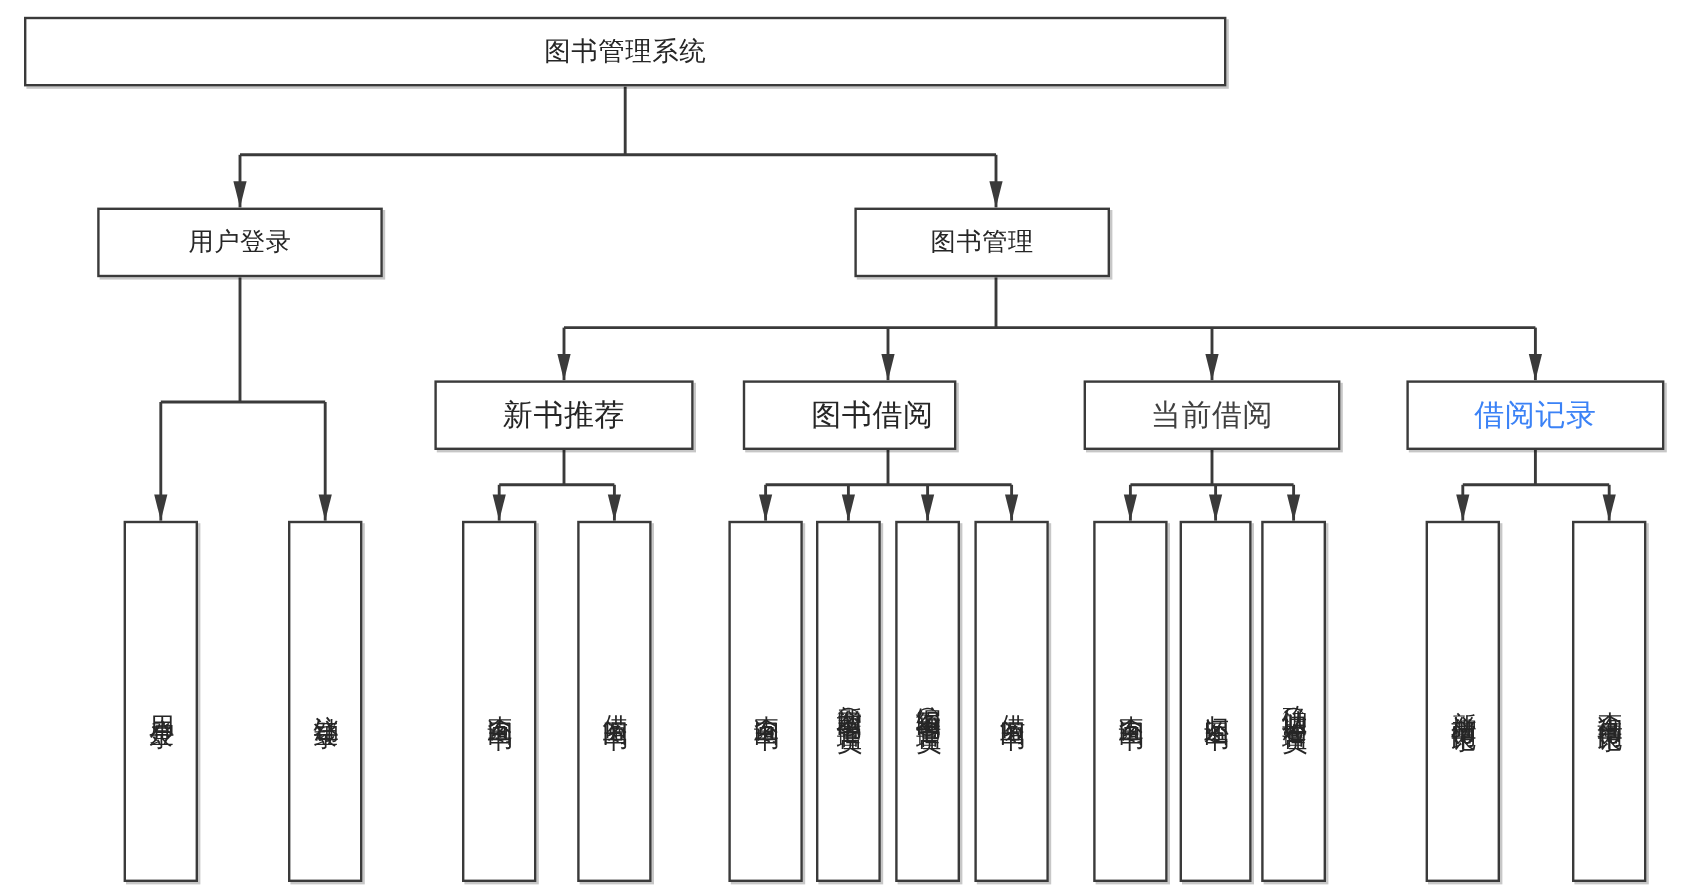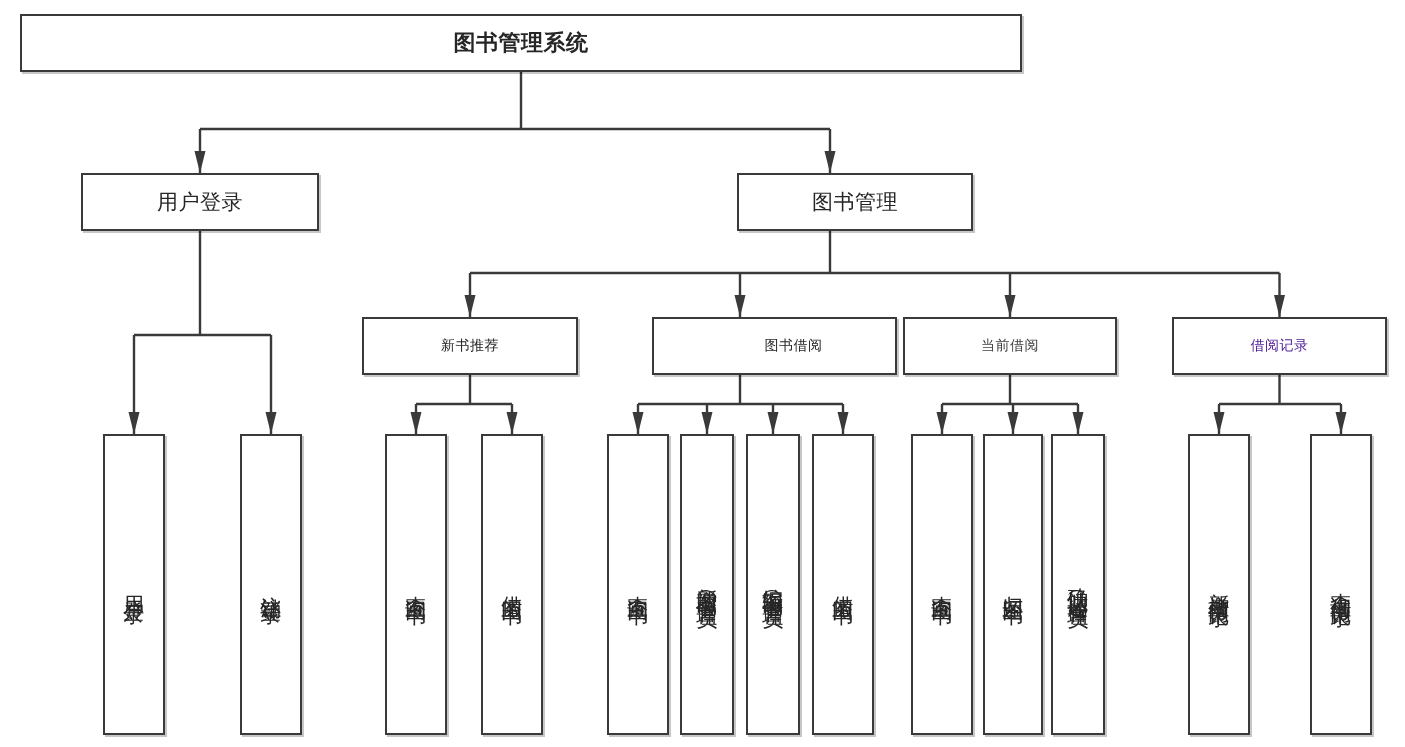--- a/index.html
+++ b/index.html
@@ -47,21 +47,21 @@
     user-select: none;
   }
   .node-label.vertical {
     writing-mode: vertical-rl;
     text-orientation: upright;
     letter-spacing: 3px;
     font-size: 21px;
   }
   .node-box.level-0 .node-label { font-size: 22px; }
   .node-box.level-1 .node-label { font-size: 21px; }
-  .node-box.level-2 .node-label { font-size: 14px; }
+  .node-box.level-2 .node-label { font-size: 25px; }
   #watermark {
     position: absolute;
     right: 8px;
     bottom: 4px;
     font-size: 17px;
     color: #b8b8b8;
     letter-spacing: 0.5px;
     white-space: nowrap;
     user-select: none;
   }
@@ -118,40 +118,40 @@
       <line x1="1078" y1="404" x2="1078" y2="434" stroke="#3a3a3a" stroke-width="2.4" stroke-linecap="butt"></line>
       <polygon points="1072.5,412 1083.5,412 1078,434" fill="#3a3a3a"></polygon>
       <line x1="1279.5" y1="375" x2="1279.5" y2="404" stroke="#3a3a3a" stroke-width="2.4" stroke-linecap="butt"></line>
       <line x1="1219" y1="404" x2="1341" y2="404" stroke="#3a3a3a" stroke-width="2.4" stroke-linecap="butt"></line>
       <line x1="1219" y1="404" x2="1219" y2="434" stroke="#3a3a3a" stroke-width="2.4" stroke-linecap="butt"></line>
       <polygon points="1213.5,412 1224.5,412 1219,434" fill="#3a3a3a"></polygon>
       <line x1="1341" y1="404" x2="1341" y2="434" stroke="#3a3a3a" stroke-width="2.4" stroke-linecap="butt"></line>
       <polygon points="1335.5,412 1346.5,412 1341,434" fill="#3a3a3a"></polygon>
     </svg>
   <div id="nodes-layer">
-      <div class="node-box level-0" style="left: 20px; top: 14px; width: 1002px; height: 58px; border-color: rgb(58, 58, 58); font-weight: bold;">
+      <div class="node-box level-0" style="left: 20px; top: 14px; width: 1002px; height: 58px; border-color: rgb(58, 58, 58);">
         <span class="node-label" style="color: rgb(38, 38, 38);">图书管理系统</span>
       </div>
       <div class="node-box level-1" style="left: 81px; top: 173px; width: 238px; height: 58px; border-color: rgb(58, 58, 58);">
         <span class="node-label" style="color: rgb(38, 38, 38);">用户登录</span>
       </div>
-      <div class="node-box level-1" style="left: 712px; top: 173px; width: 236px; height: 58px; border-color: rgb(58, 58, 58); margin-left: 25px;">
+      <div class="node-box level-1" style="left: 712px; top: 173px; width: 213px; height: 58px; border-color: rgb(58, 58, 58);">
         <span class="node-label" style="color: rgb(38, 38, 38);">图书管理</span>
       </div>
       <div class="node-box level-2" style="left: 362px; top: 317px; width: 216px; height: 58px; border-color: rgb(58, 58, 58);">
         <span class="node-label" style="color: rgb(38, 38, 38);">新书推荐</span>
       </div>
-      <div class="node-box level-2" style="left: 652px; top: 317px; width: 245px; height: 58px; border-color: rgb(58, 58, 58); padding-left: 38px;">
+      <div class="node-box level-2" style="left: 619px; top: 317px; width: 178px; height: 58px; border-color: rgb(58, 58, 58); padding-left: 38px;">
         <span class="node-label" style="color: rgb(38, 38, 38);">图书借阅</span>
       </div>
       <div class="node-box level-2" style="left: 903px; top: 317px; width: 214px; height: 58px; border-color: rgb(58, 58, 58);">
         <span class="node-label" style="color: #404040;">当前借阅</span>
       </div>
       <div class="node-box level-2" style="left: 1172px; top: 317px; width: 215px; height: 58px; border-color: rgb(58, 58, 58);">
-        <span class="node-label" style="color: #4c1d95;">借阅记录</span>
+        <span class="node-label" style="color: #3b82f6;">借阅记录</span>
       </div>
       <div class="node-box level-3" style="left: 103px; top: 434px; width: 62px; height: 301px; border-color: rgb(58, 58, 58);">
         <span class="node-label vertical" style="color: rgb(38, 38, 38);">用户登录</span>
       </div>
       <div class="node-box level-3" style="left: 240px; top: 434px; width: 62px; height: 301px; border-color: rgb(58, 58, 58);">
         <span class="node-label vertical" style="color: rgb(38, 38, 38);">注销登录</span>
       </div>
       <div class="node-box level-3" style="left: 385px; top: 434px; width: 62px; height: 301px; border-color: rgb(58, 58, 58);">
         <span class="node-label vertical" style="color: rgb(38, 38, 38);">查询图书</span>
       </div>

